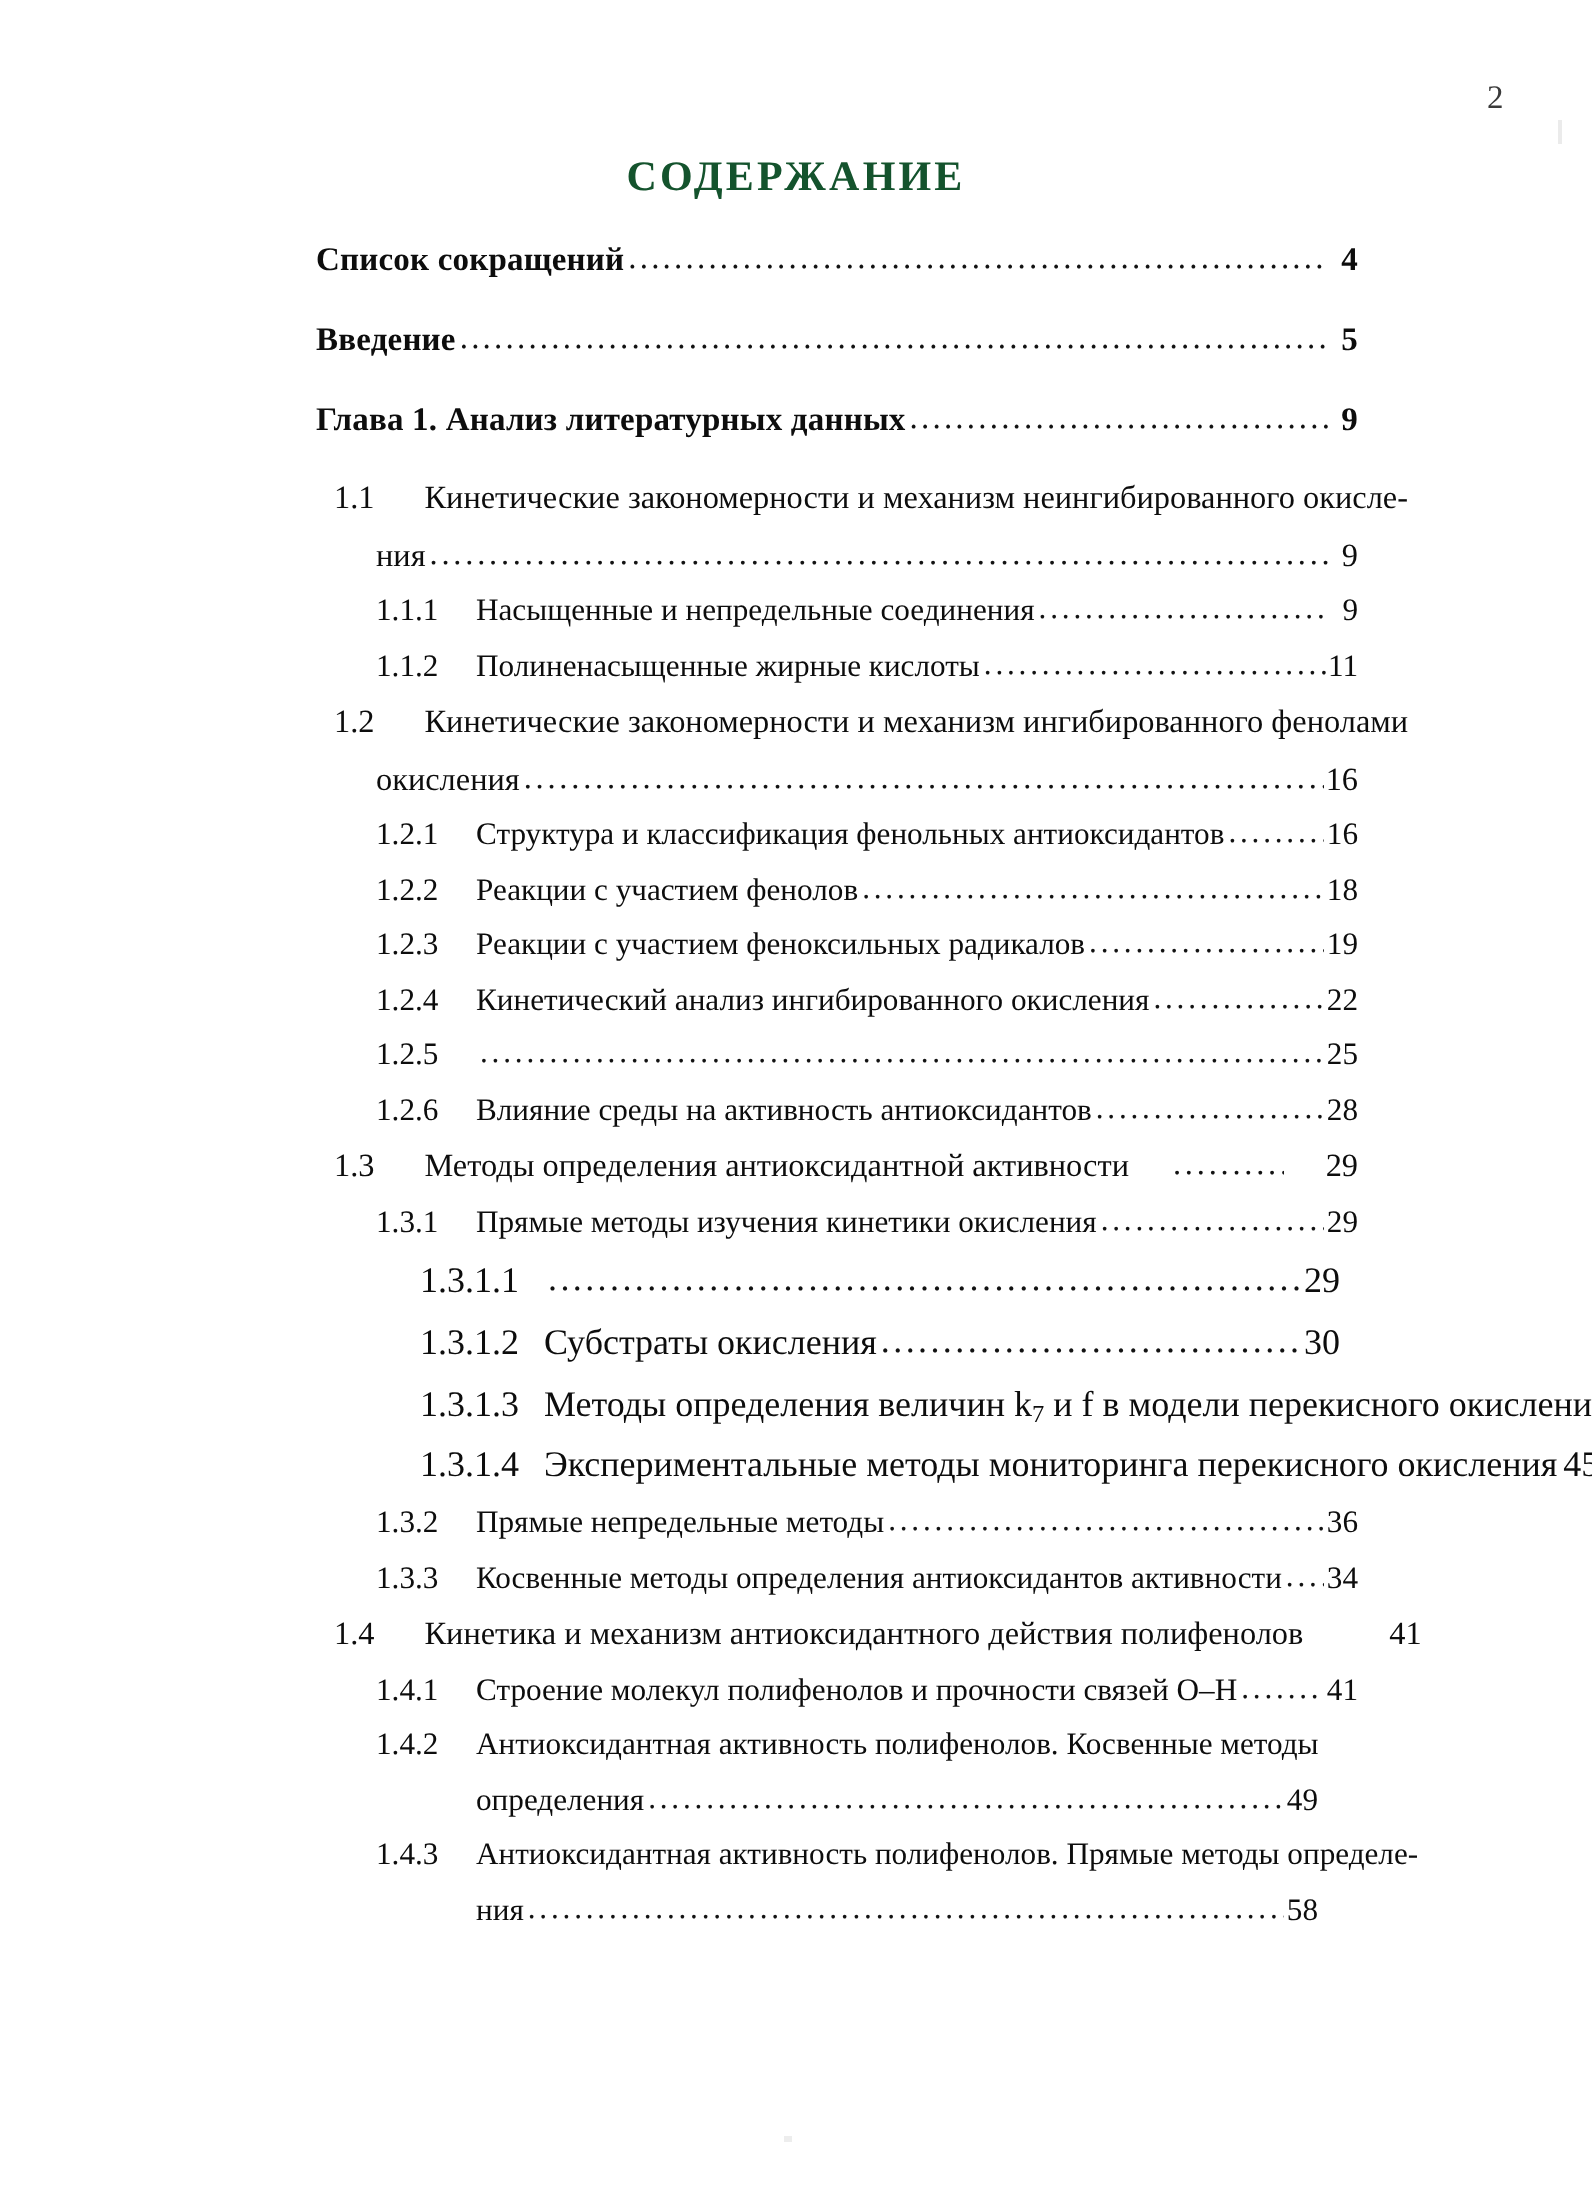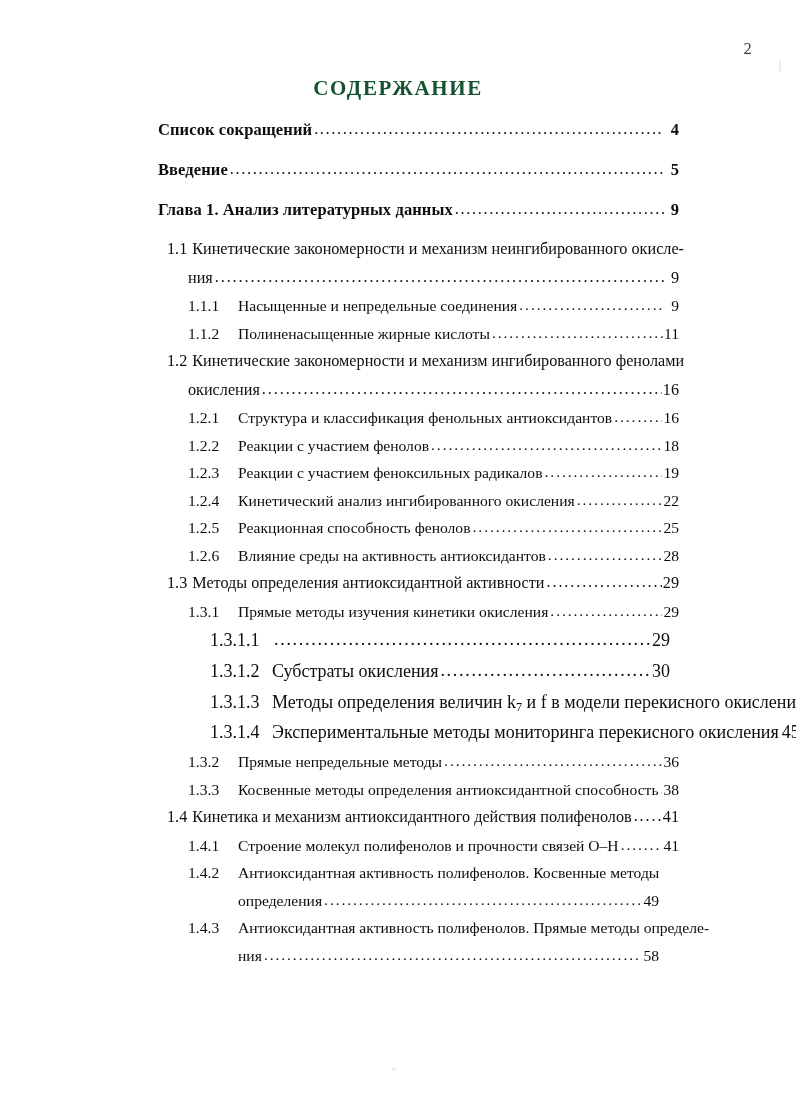--- a/index.html
+++ b/index.html
@@ -100,20 +100,21 @@
   }
   .lvl0 .e-dots { letter-spacing: 1.6px; }
   .lvl0 .e-page { min-width: 14px; }
 
   
   .lvl1 {
     font-size: 16.2px;
     padding-left: 127px;
     padding-right: 41px;
     margin-bottom: 9.5px;
+    gap: 20px;
   }
   .lvl1 .e-num { margin-right: 5px; }
   .lvl1 .e-page { min-width: 14px; }
   .lvl1-cont {
     font-size: 16.2px;
     padding-left: 148px;
     padding-right: 41px;
     margin-bottom: 9.5px;
   }
   .lvl1-cont .e-page { min-width: 14px; }
@@ -239,21 +240,20 @@
         <span class="e-page">19</span>
       </div>
       <div class="toc-entry lvl2">
         <span class="e-num">1.2.4</span>
         <span class="e-title">Кинетический анализ ингибированного окисления</span>
         <span class="e-dots">................................................................................................................................................................................</span>
         <span class="e-page">22</span>
       </div>
       <div class="toc-entry lvl2">
         <span class="e-num">1.2.5</span>
-        <span class="e-title">Реакционная способность фенолов</span>
         <span class="e-dots">................................................................................................................................................................................</span>
         <span class="e-page">25</span>
       </div>
       <div class="toc-entry lvl2">
         <span class="e-num">1.2.6</span>
         <span class="e-title">Влияние среды на активность антиоксидантов</span>
         <span class="e-dots">................................................................................................................................................................................</span>
         <span class="e-page">28</span>
       </div>
       <div class="toc-entry lvl1">
@@ -292,23 +292,23 @@
         <span class="e-page">45</span>
       </div>
       <div class="toc-entry lvl2">
         <span class="e-num">1.3.2</span>
         <span class="e-title">Прямые непредельные методы</span>
         <span class="e-dots">................................................................................................................................................................................</span>
         <span class="e-page">36</span>
       </div>
       <div class="toc-entry lvl2">
         <span class="e-num">1.3.3</span>
-        <span class="e-title">Косвенные методы определения антиоксидантной способность</span>
-        <span class="e-dots">................................................................................................................................................................................</span>
-        <span class="e-page">38</span>
+        <span class="e-title">Косвенные методы определения антиоксидантов активности</span>
+        <span class="e-dots">................................................................................................................................................................................</span>
+        <span class="e-page">34</span>
       </div>
       <div class="toc-entry lvl1">
         <span class="e-num">1.4</span>
         <span class="e-title">Кинетика и механизм антиоксидантного действия полифенолов</span>
         <span class="e-dots">................................................................................................................................................................................</span>
         <span class="e-page">41</span>
       </div>
       <div class="toc-entry lvl2">
         <span class="e-num">1.4.1</span>
         <span class="e-title">Строение молекул полифенолов и прочности связей О–Н</span>

